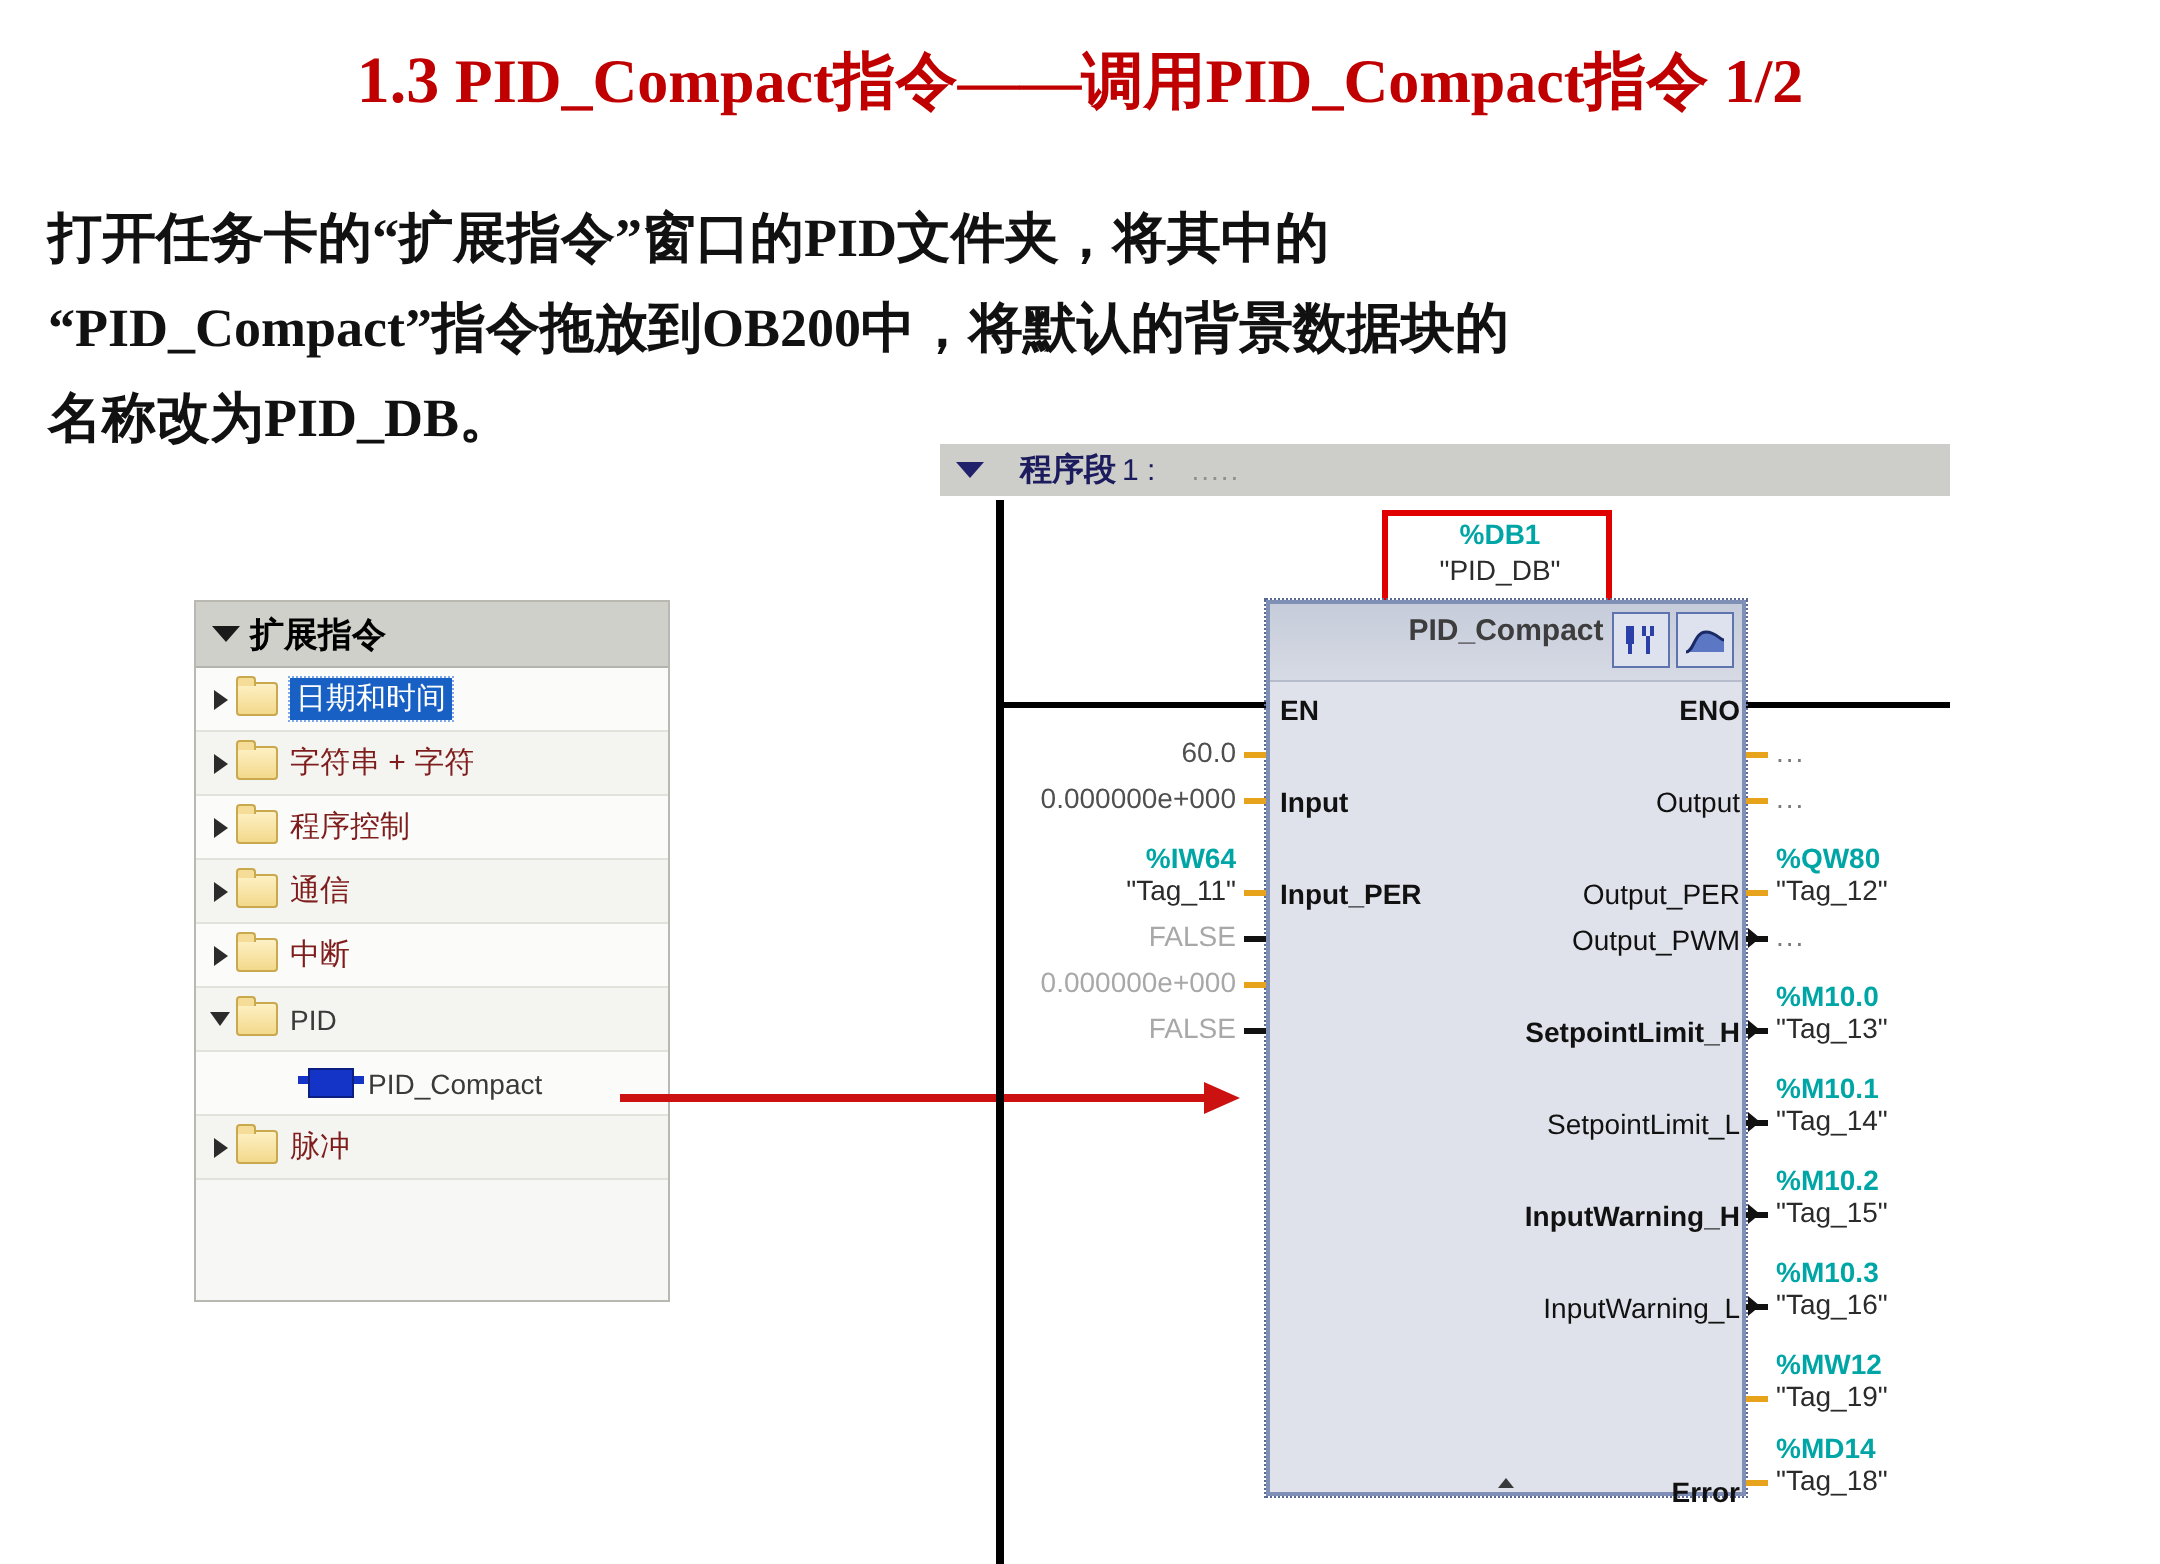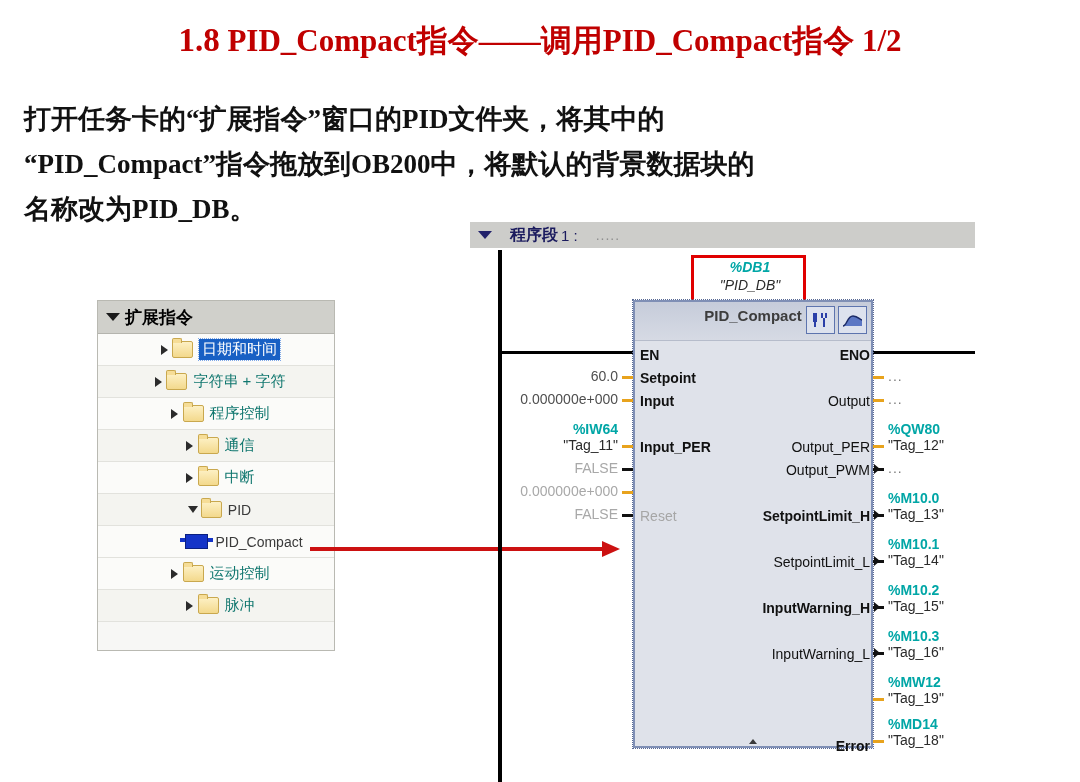--- a/index.html
+++ b/index.html
@@ -37,38 +37,38 @@
     display:flex;align-items:center;padding-left:8px;box-sizing:border-box;
     font-weight:bold;font-size:17px;color:#000;
   }
   #tree-header .caret-down{
     width:0;height:0;border-left:7px solid transparent;border-right:7px solid transparent;
     border-top:8px solid #1a1a1a;margin-right:5px;
   }
   .tree-row{
     height:32px;display:flex;align-items:center;
     border-bottom:1px solid #e2e2dd;box-sizing:border-box;
-    padding-left:4px;background:#fbfbf9;justify-content:center;
+    padding-left:4px;background:#fbfbf9;
   }
   .tree-row.alt{background:#f4f4f0;}
   .tree-row .twisty{
     width:16px;display:flex;align-items:center;justify-content:center;flex:0 0 16px;
   }
   .tw-right{width:0;height:0;border-top:5px solid transparent;border-bottom:5px solid transparent;border-left:7px solid #2b2b2b;}
   .tw-down{width:0;height:0;border-left:5px solid transparent;border-right:5px solid transparent;border-top:7px solid #2b2b2b;}
   .folder{
     width:19px;height:15px;flex:0 0 19px;margin-right:6px;position:relative;
     background:linear-gradient(#fdf0c4,#f3d98c);
     border:1px solid #c9a84e;border-radius:1px 2px 2px 2px;
   }
   .folder:before{
     content:"";position:absolute;left:-1px;top:-4px;width:8px;height:4px;
     background:#f6dd97;border:1px solid #c9a84e;border-bottom:none;border-radius:2px 2px 0 0;
   }
-  .tree-label{font-size:15px;color:#0f766e;white-space:nowrap;}
+  .tree-label{font-size:15px;color:#7f1d1d;white-space:nowrap;}
   .tree-label.sel{
     background:#1860c4;color:#ffffff;padding:1px 3px;
     outline:1px dotted #7fa8e8;
   }
   .tree-label.latin{font-size:14px;color:#3a3a3a;}
   .tree-row.leaf{padding-left:56px;}
   .blk-icon{
     width:21px;height:13px;flex:0 0 21px;margin-right:7px;position:relative;
     background:#1434c8;border:1px solid #0a1f80;
   }
@@ -153,39 +153,38 @@
     color:#333;white-space:nowrap;
   }
   .addr{color:#00a6a6;font-weight:bold;font-size:14px;}
   .tagq{color:#2b2b2b;font-size:14px;}
   .ellip{color:#7a7a7a;font-size:14px;letter-spacing:1px;}
 
   
   #db-label{
     position:absolute;left:700px;top:258px;width:100px;text-align:center;
     line-height:18px;
-    font-style:italic;
   }
   #db-addr{font-size:14px;font-weight:bold;color:#00a6a6;}
   #db-name{font-size:14px;color:#2b2b2b;}
   #db-redbox{
     position:absolute;left:691px;top:255px;width:115px;height:48px;
     border:3px solid #e00000;box-sizing:border-box;background:transparent;
   }
   #fb-bottom-marker{
     position:absolute;left:50%;bottom:2px;margin-left:-4px;width:0;height:0;
     border-left:4px solid transparent;border-right:4px solid transparent;
     border-bottom:5px solid #3a3a3a;
   }
 </style>
 </head>
 <body>
 
 <div id="slide-title">
-  <span class="num">1.8</span>
+  <span class="num">1.3</span>
   <span>PID_Compact指令——调用PID_Compact指令  1/2</span>
 </div>
 
 <div id="body-text">
   <span class="ln">打开任务卡的“扩展指令”窗口的PID文件夹，将其中的</span>
   <span class="ln l2">“PID_Compact”指令拖放到OB200中，将默认的背景数据块的</span>
   <span class="ln">名称改为PID_DB。</span>
 </div>
 
 <div id="tree-panel">
@@ -240,27 +239,20 @@
       </span>
     <span class="folder"></span>
     <span class="tree-label latin">PID</span>
   </div>
 
   <div class="tree-row leaf">
     <span class="blk-icon"></span>
     <span class="tree-label latin">PID_Compact</span>
   </div>
 
-  <div class="tree-row">
-    <span class="twisty">
-        <i class="tw-right"></i>
-      </span>
-    <span class="folder"></span>
-    <span class="tree-label">运动控制</span>
-  </div>
 
   <div class="tree-row alt">
     <span class="twisty">
         <i class="tw-right"></i>
       </span>
     <span class="folder"></span>
     <span class="tree-label">脉冲</span>
   </div>
 </div>
 
@@ -304,31 +296,25 @@
         </svg>
       </div>
     </div>
   </div>
 
   <div class="prow" style="top:45px">
     <span class="pin-l">EN</span>
     <span class="pin-r bold">ENO</span>
   </div>
 
-  <div class="prow" style="top:68px">
-    <span class="pin-l">Setpoint</span>
-  </div>
   <div class="prow" style="top:91px">
     <span class="pin-l">Input</span>
   </div>
   <div class="prow" style="top:137px">
     <span class="pin-l">Input_PER</span>
-  </div>
-  <div class="prow dim" style="top:206px">
-    <span class="pin-l">Reset</span>
   </div>
 
   <div class="prow" style="top:91px">
     <span class="pin-r">Output</span>
   </div>
   <div class="prow" style="top:137px">
     <span class="pin-r">Output_PER</span>
   </div>
   <div class="prow" style="top:160px">
     <span class="pin-r">Output_PWM</span>

